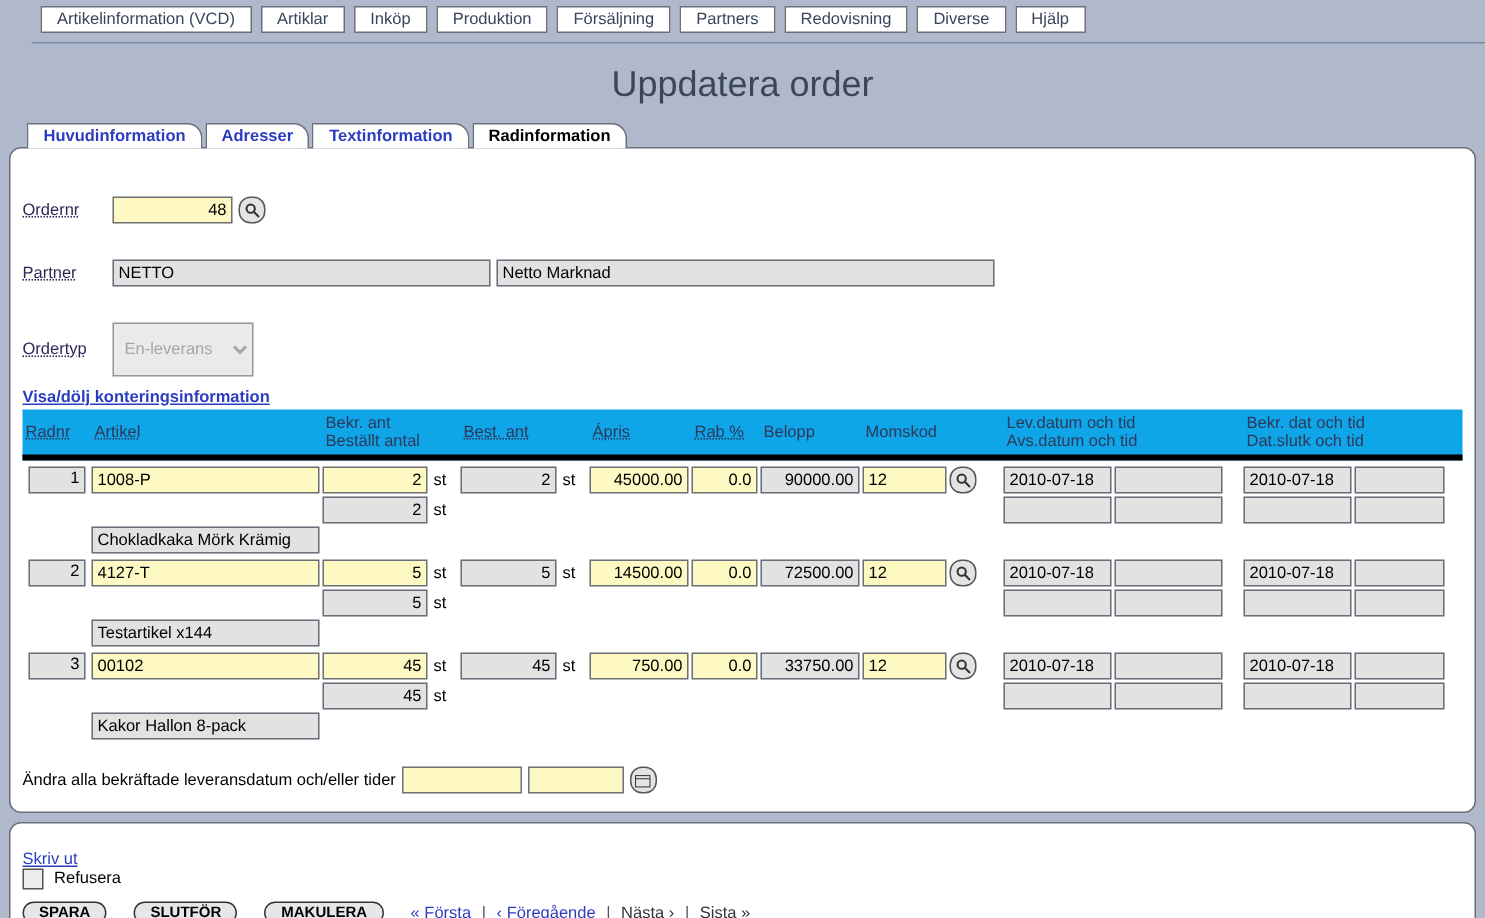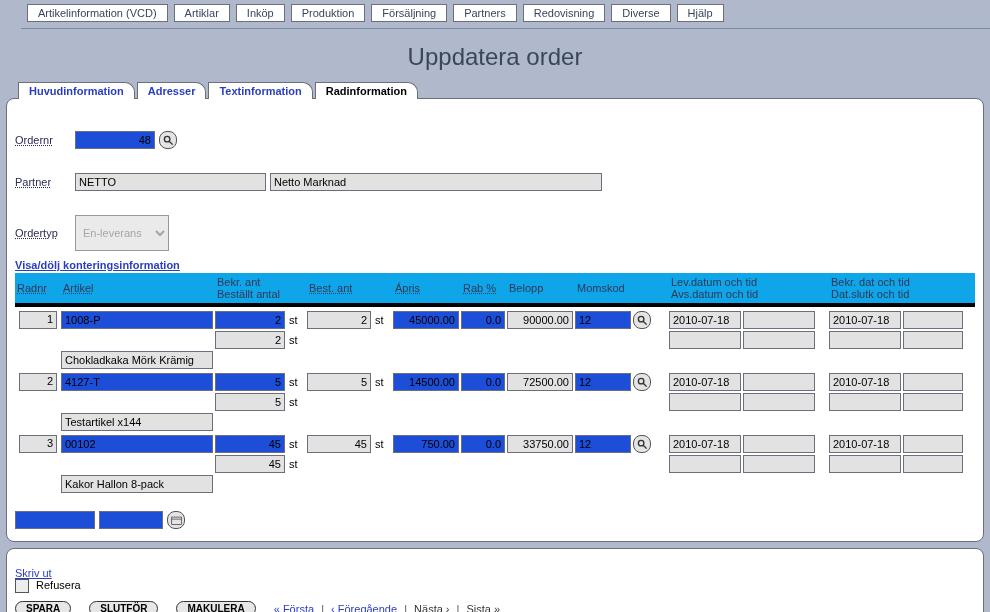--- a/index.html
+++ b/index.html
@@ -73,21 +73,21 @@
     gap: 4px;
     margin-top: 24px;
   }
   .form-label {
     width: 56px;
     color: #2a2a55;
     text-decoration: underline dotted;
   }
   .txt {
     border: 1px solid #6a6f7b;
-    background: #1d4ed8;
+    background: #fef9c3;
     height: 18px;
     font-family: inherit;
     font-size: 11px;
     padding: 0 3px;
   }
   .txt.ro { background: #e2e2e2; }
   .txt.right { text-align: right; }
   .iconbtn {
     border: 1px solid #555;
     background: #e4e4e4;
@@ -197,21 +197,21 @@
     <span class="iconbtn">
       <svg viewBox="0 0 16 16">
           <circle cx="6" cy="6" r="4" fill="none" stroke="#333" stroke-width="2"></circle>
           <line x1="9" y1="9" x2="14" y2="14" stroke="#333" stroke-width="2"></line>
         </svg>
     </span>
   </div>
 
   <div class="form-row">
     <span class="form-label">Partner</span>
-    <input class="txt ro" style="width: 191px;" readonly="" value="NETTO">
+    <input class="txt ro" style="width: 252px;" readonly="" value="NETTO">
     <input class="txt ro" style="width: 332px;" readonly="" value="Netto Marknad">
   </div>
 
   <div class="form-row">
     <span class="form-label">Ordertyp</span>
     <select class="txt ro" disabled="" style="width:94px">
       <option>En-leverans</option>
     </select>
   </div>
 
@@ -418,20 +418,21 @@
         <span></span>
         <span></span>
         <span></span>
         <span></span>
         <span></span>
         <span></span>
       </div>
     </div>
 
   <div class="bottom-block form-row">
+    <span>Ändra alla bekräftade leveransdatum och/eller tider</span>
     <input class="txt" style="width: 80px;" value="">
     <input class="txt" style="width: 64px;" value="">
     <span class="iconbtn">
       <svg viewBox="0 0 16 16">
           <rect x="1" y="3" width="14" height="11" fill="none" stroke="#333"></rect>
           <line x1="1" y1="6" x2="15" y2="6" stroke="#333"></line>
           <line x1="5" y1="8" x2="5" y2="8" stroke="#333" stroke-width="2"></line>
           <line x1="8" y1="8" x2="8" y2="8" stroke="#333" stroke-width="2"></line>
           <line x1="11" y1="8" x2="11" y2="8" stroke="#333" stroke-width="2"></line>
         </svg>

